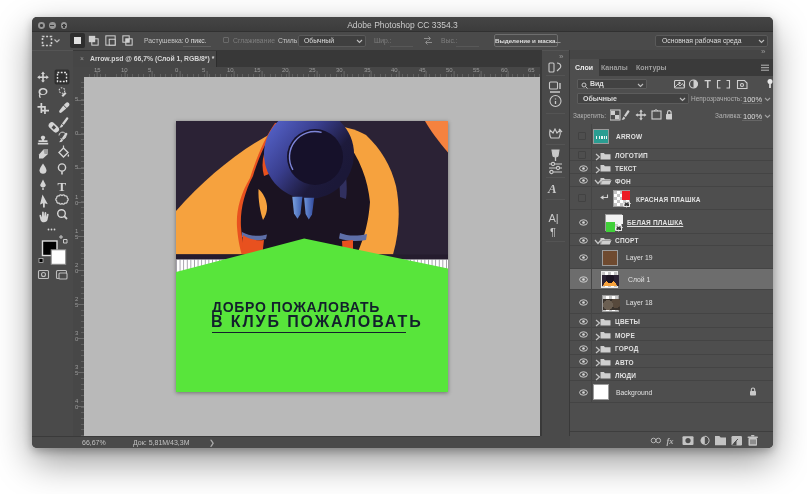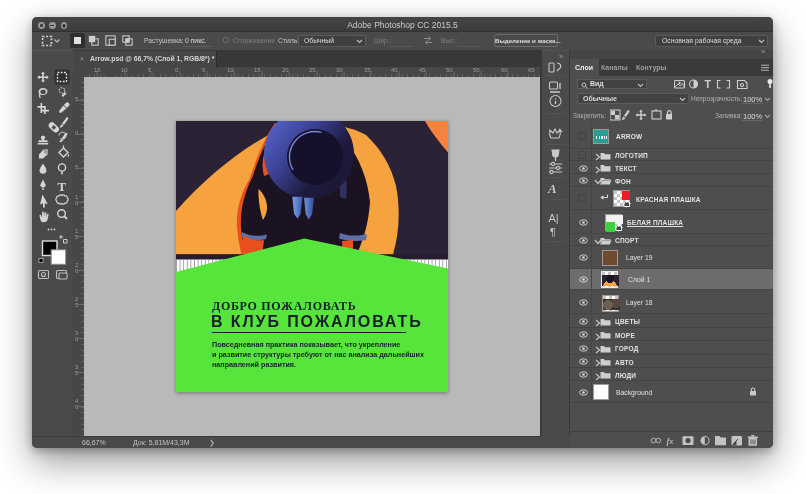--- a/index.html
+++ b/index.html
@@ -72,21 +72,21 @@
     <div class="light" style="left:6.1px;">
         <div style="position:absolute;left:2.1px;top:2.1px;width:2.6px;height:2.6px;border-radius:50%;background:#3a3a3a;"></div>
       </div>
     <div class="light" style="left:17.1px;">
         <div style="position:absolute;left:1.4px;top:2.7px;width:4px;height:1.4px;background:#3a3a3a;"></div>
       </div>
     <div class="light" style="left:28.6px;">
         <div style="position:absolute;left:1.4px;top:2.7px;width:4px;height:1.4px;background:#3a3a3a;"></div>
         <div style="position:absolute;left:2.7px;top:1.4px;width:1.4px;height:4px;background:#3a3a3a;"></div>
       </div>
-    <div class="title">Adobe Photoshop CC 2015.5</div>
+    <div class="title">Adobe Photoshop CC 3354.3</div>
 
     <div class="obar"></div>
     <div id="obar-items">
 
       <svg class="abs" style="left:9px;top:18px;" width="12" height="12" viewBox="0 0 12 12">
         <rect x="1.5" y="1.5" width="9" height="9" fill="none" stroke="#d2d2d2" stroke-width="1.6" stroke-dasharray="2 1.6"></rect>
       </svg>
       <svg class="abs" style="left:21px;top:20.5px;" width="8" height="6" viewBox="0 0 8 6">
         <path d="M1.5 1.5 L4 4 L6.5 1.5" fill="none" stroke="#bdbdbd" stroke-width="1.2"></path>
       </svg>
@@ -311,24 +311,23 @@
           <path d="M 67,114 C 72,118 80,120 88,119 L 86,136 L 68,136 C 66,128 66,120 67,114 Z" fill="#e8511f"></path>
           <path d="M 166,120 L 177,119 L 177,136 L 167,136 Z" fill="#e8511f"></path>
         </g>
 
         <rect x="0" y="133.5" width="272" height="5" fill="#251c2e"></rect>
         <rect x="0" y="138.5" width="272" height="14" fill="#ffffff"></rect>
         <rect x="0" y="138.5" width="272" height="14" fill="url(#keyp)"></rect>
 
         <path d="M 0,151.1 L 128.2,117.5 L 272,147.6 L 272,271 L 0,271 Z" fill="#58e53b"></path>
       </svg>
-      <div style="position:absolute;left:36px;top:178px;font-size:12px;font-weight:bold;letter-spacing:0.7px;color:#13202c;font-family:Liberation Serif, serif;">ДОБРО ПОЖАЛОВАТЬ</div>
+      <div style="position:absolute;left:36px;top:178px;font-size:14px;font-weight:bold;letter-spacing:0.7px;color:#13202c;">ДОБРО ПОЖАЛОВАТЬ</div>
       <div style="position:absolute;left:35px;top:192px;font-size:16px;font-weight:bold;letter-spacing:1.9px;color:#13202c;">В КЛУБ ПОЖАЛОВАТЬ</div>
       <div style="position:absolute;left:36px;top:210.5px;width:194px;height:1.2px;background:#13202c;"></div>
-      <div style="position:absolute;left:36px;top:219px;font-size:7.2px;line-height:10.2px;color:#15222e;font-weight:bold;white-space:nowrap;">Повседневная практика показывает, что укрепление<br>и развитие структуры требуют от нас анализа дальнейших<br>направлений развития.</div>
     </div>
 
     <div class="sbar">
       <span style="left:50px;">66,67%</span>
       <span style="left:101px;">Док: 5,81М/43,3М</span>
       <span style="left:177px;color:#aaa;">❯</span>
     </div>
 
     <div class="istrip" id="istrip">
       <div class="abs" style="left:17px;top:1px;font-size:8px;color:#9a9a9a;letter-spacing:-1px;">»</div>

